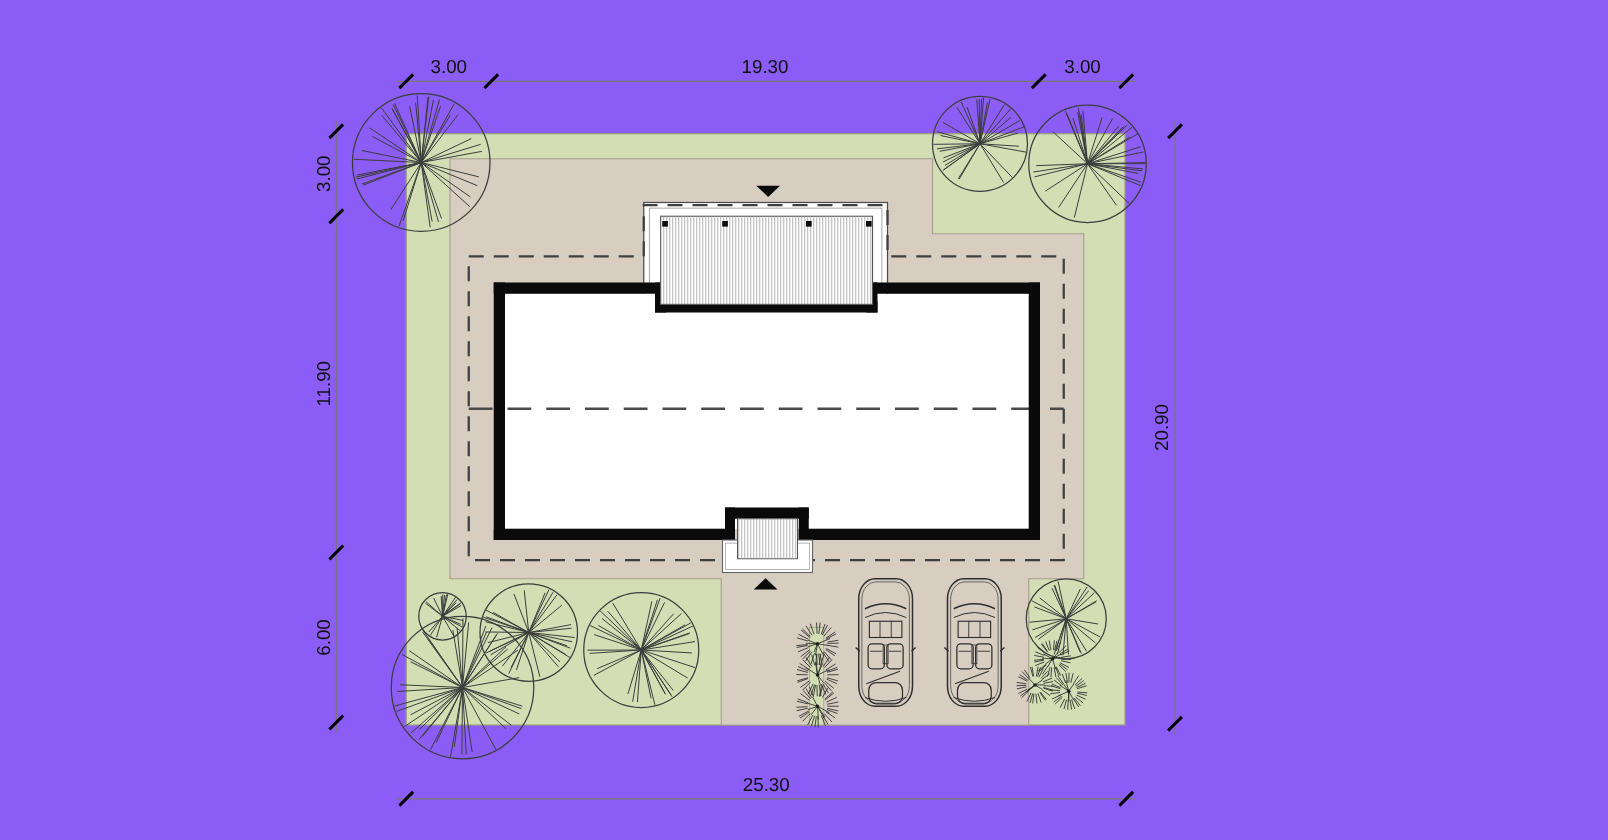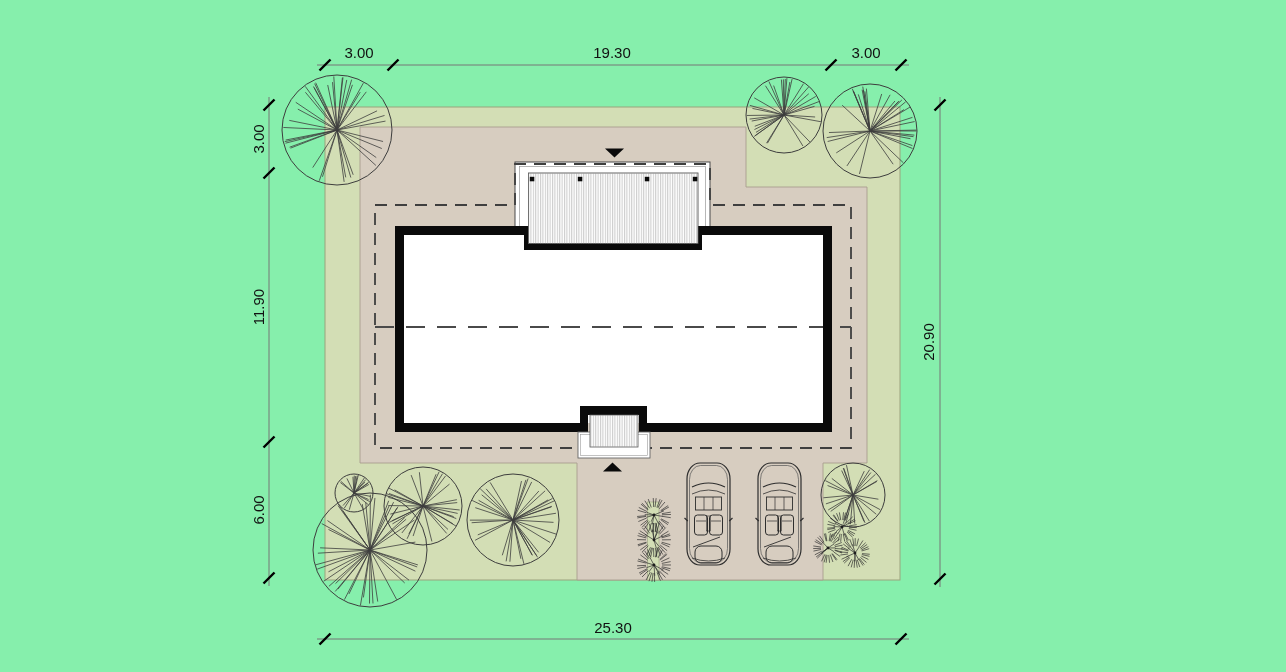--- a/index.html
+++ b/index.html
@@ -1,16 +1,16 @@
 <!DOCTYPE html>
 <html><head>
 <meta charset="utf-8">
 <style>
   html,body{margin:0;padding:0;background:#ffffff;}
-  .stage{position:relative;width:1286px;height:672px;background:#86efac;overflow:hidden;
+  .stage{position:relative;width:1286px;height:672px;background:#8b5cf6;overflow:hidden;
          font-family:"Liberation Sans", sans-serif;}
   svg{display:block}
   text{font-family:"Liberation Sans", sans-serif;font-size:15px;fill:#111111;}
 </style>
 </head>
 <body>
 
 <div class="stage">
 <svg width="1286" height="672" viewBox="0 0 1286 672">
 

